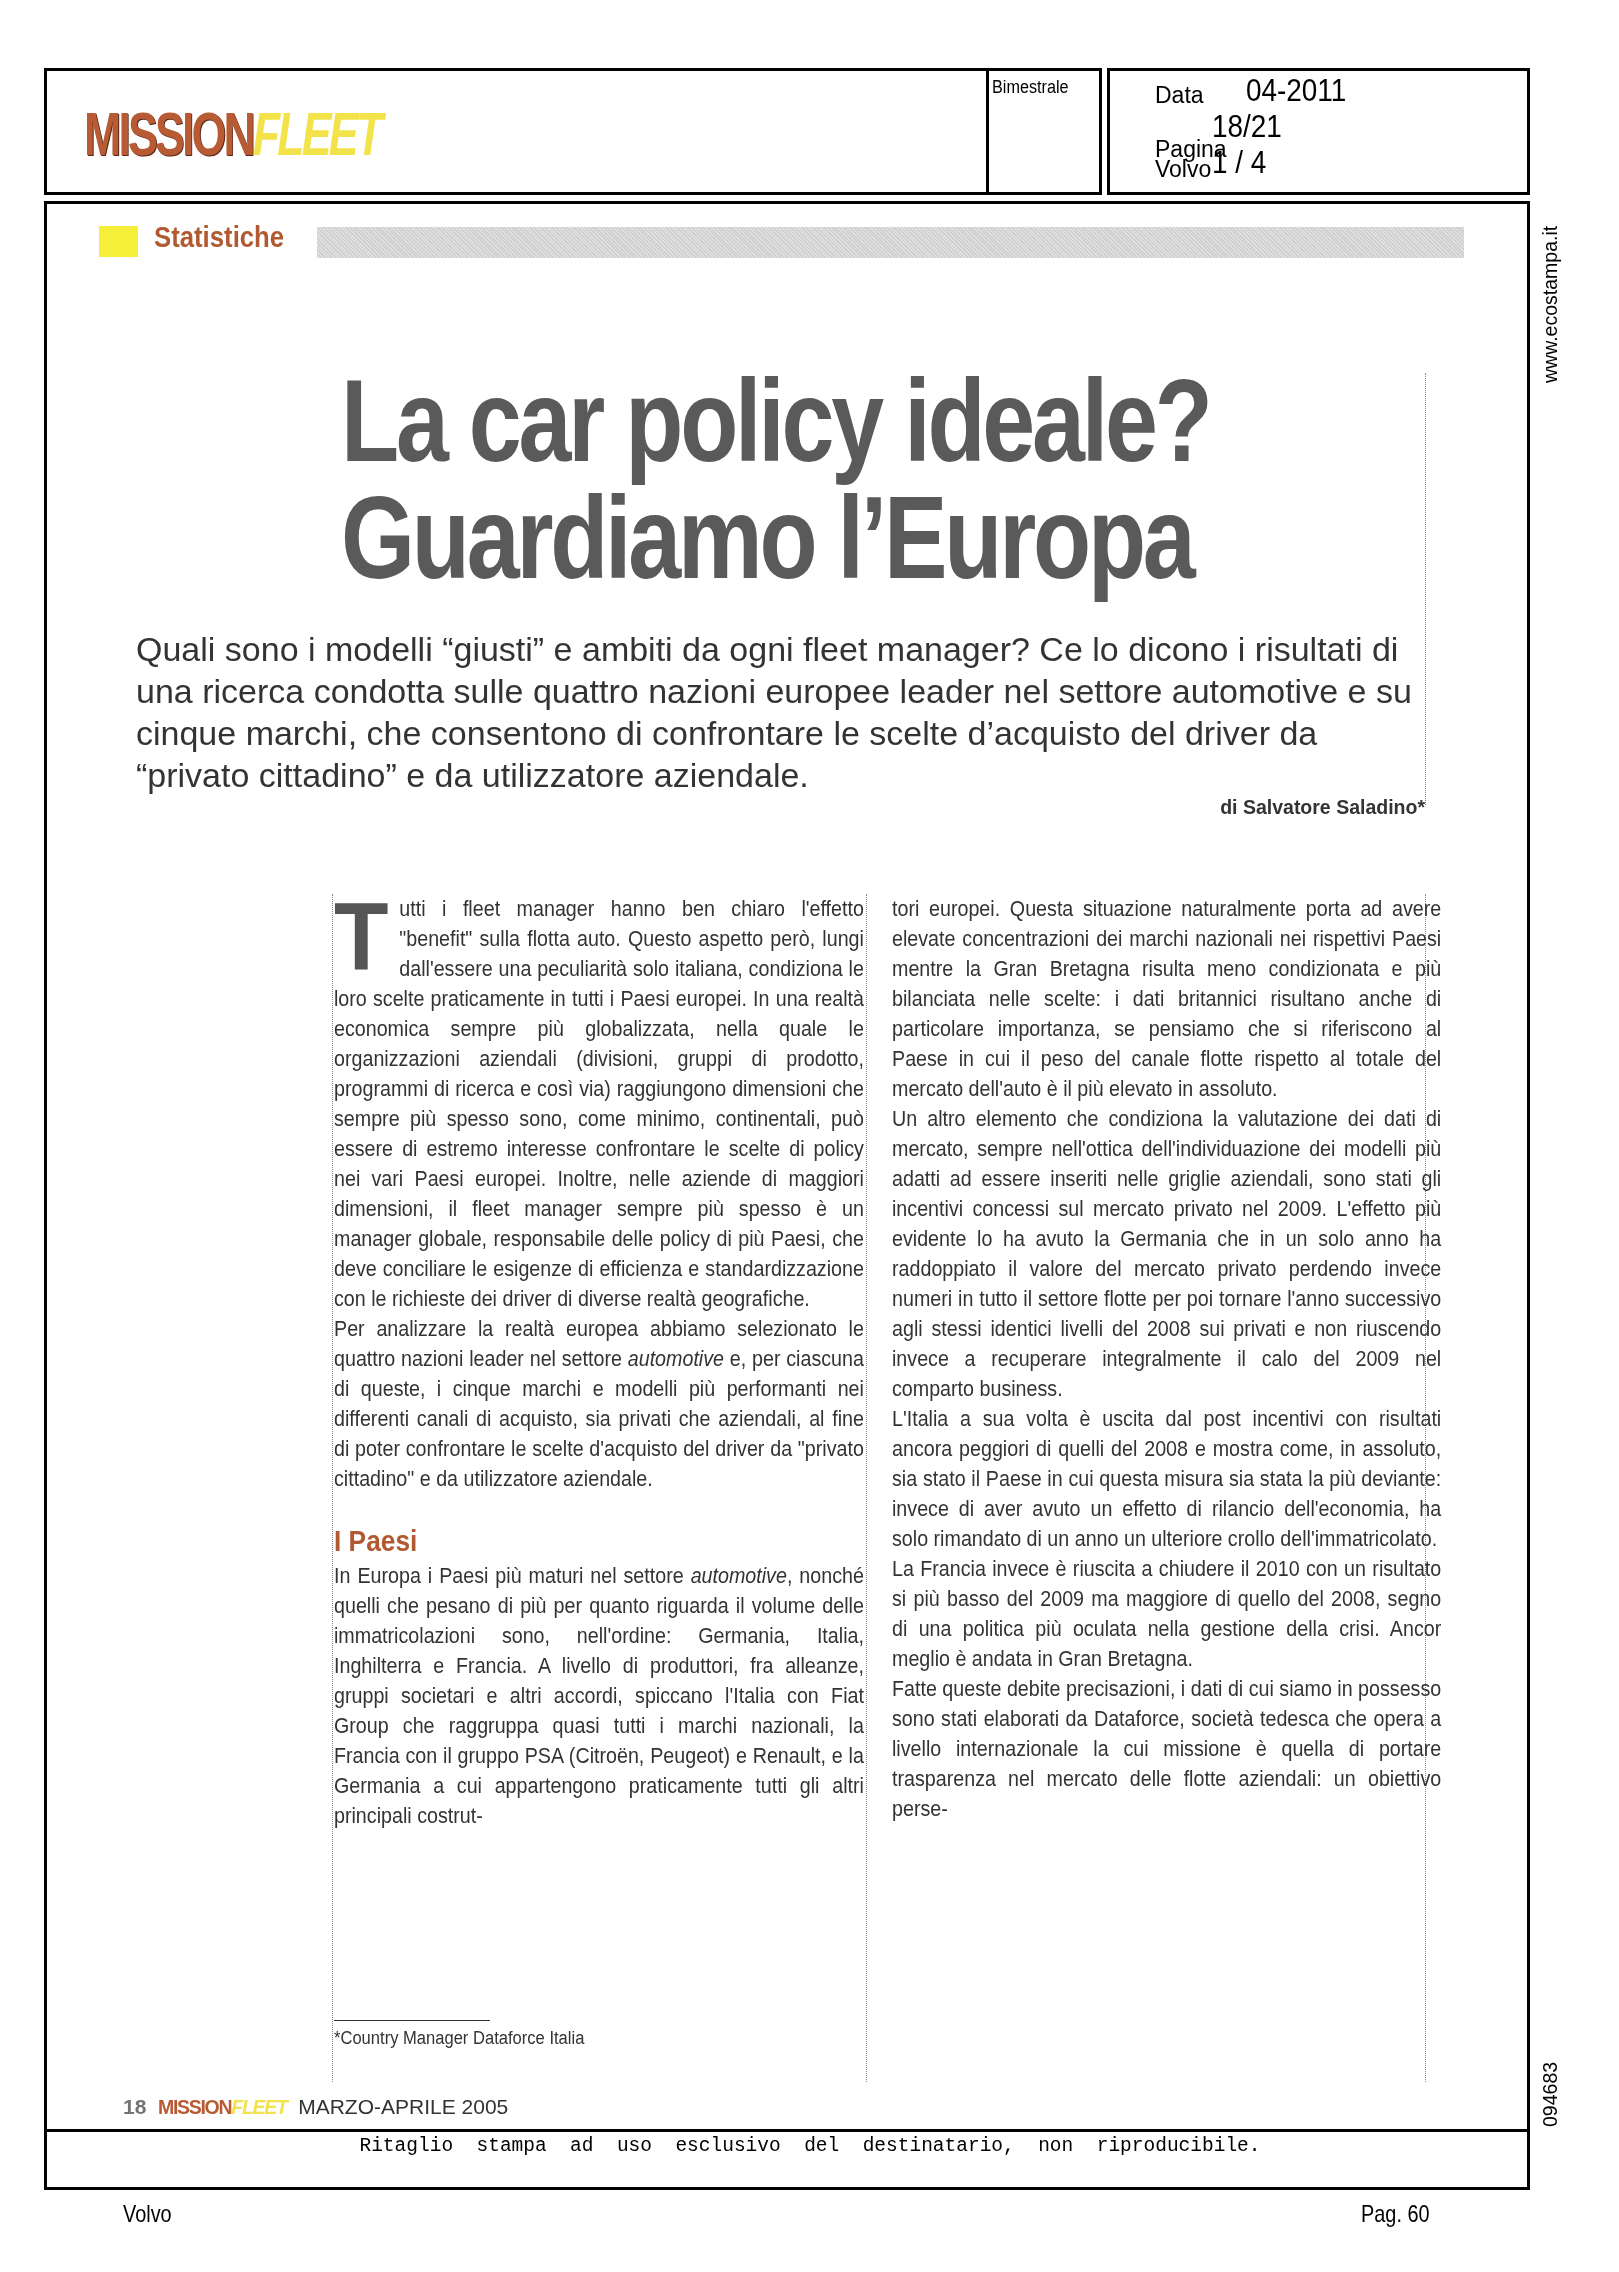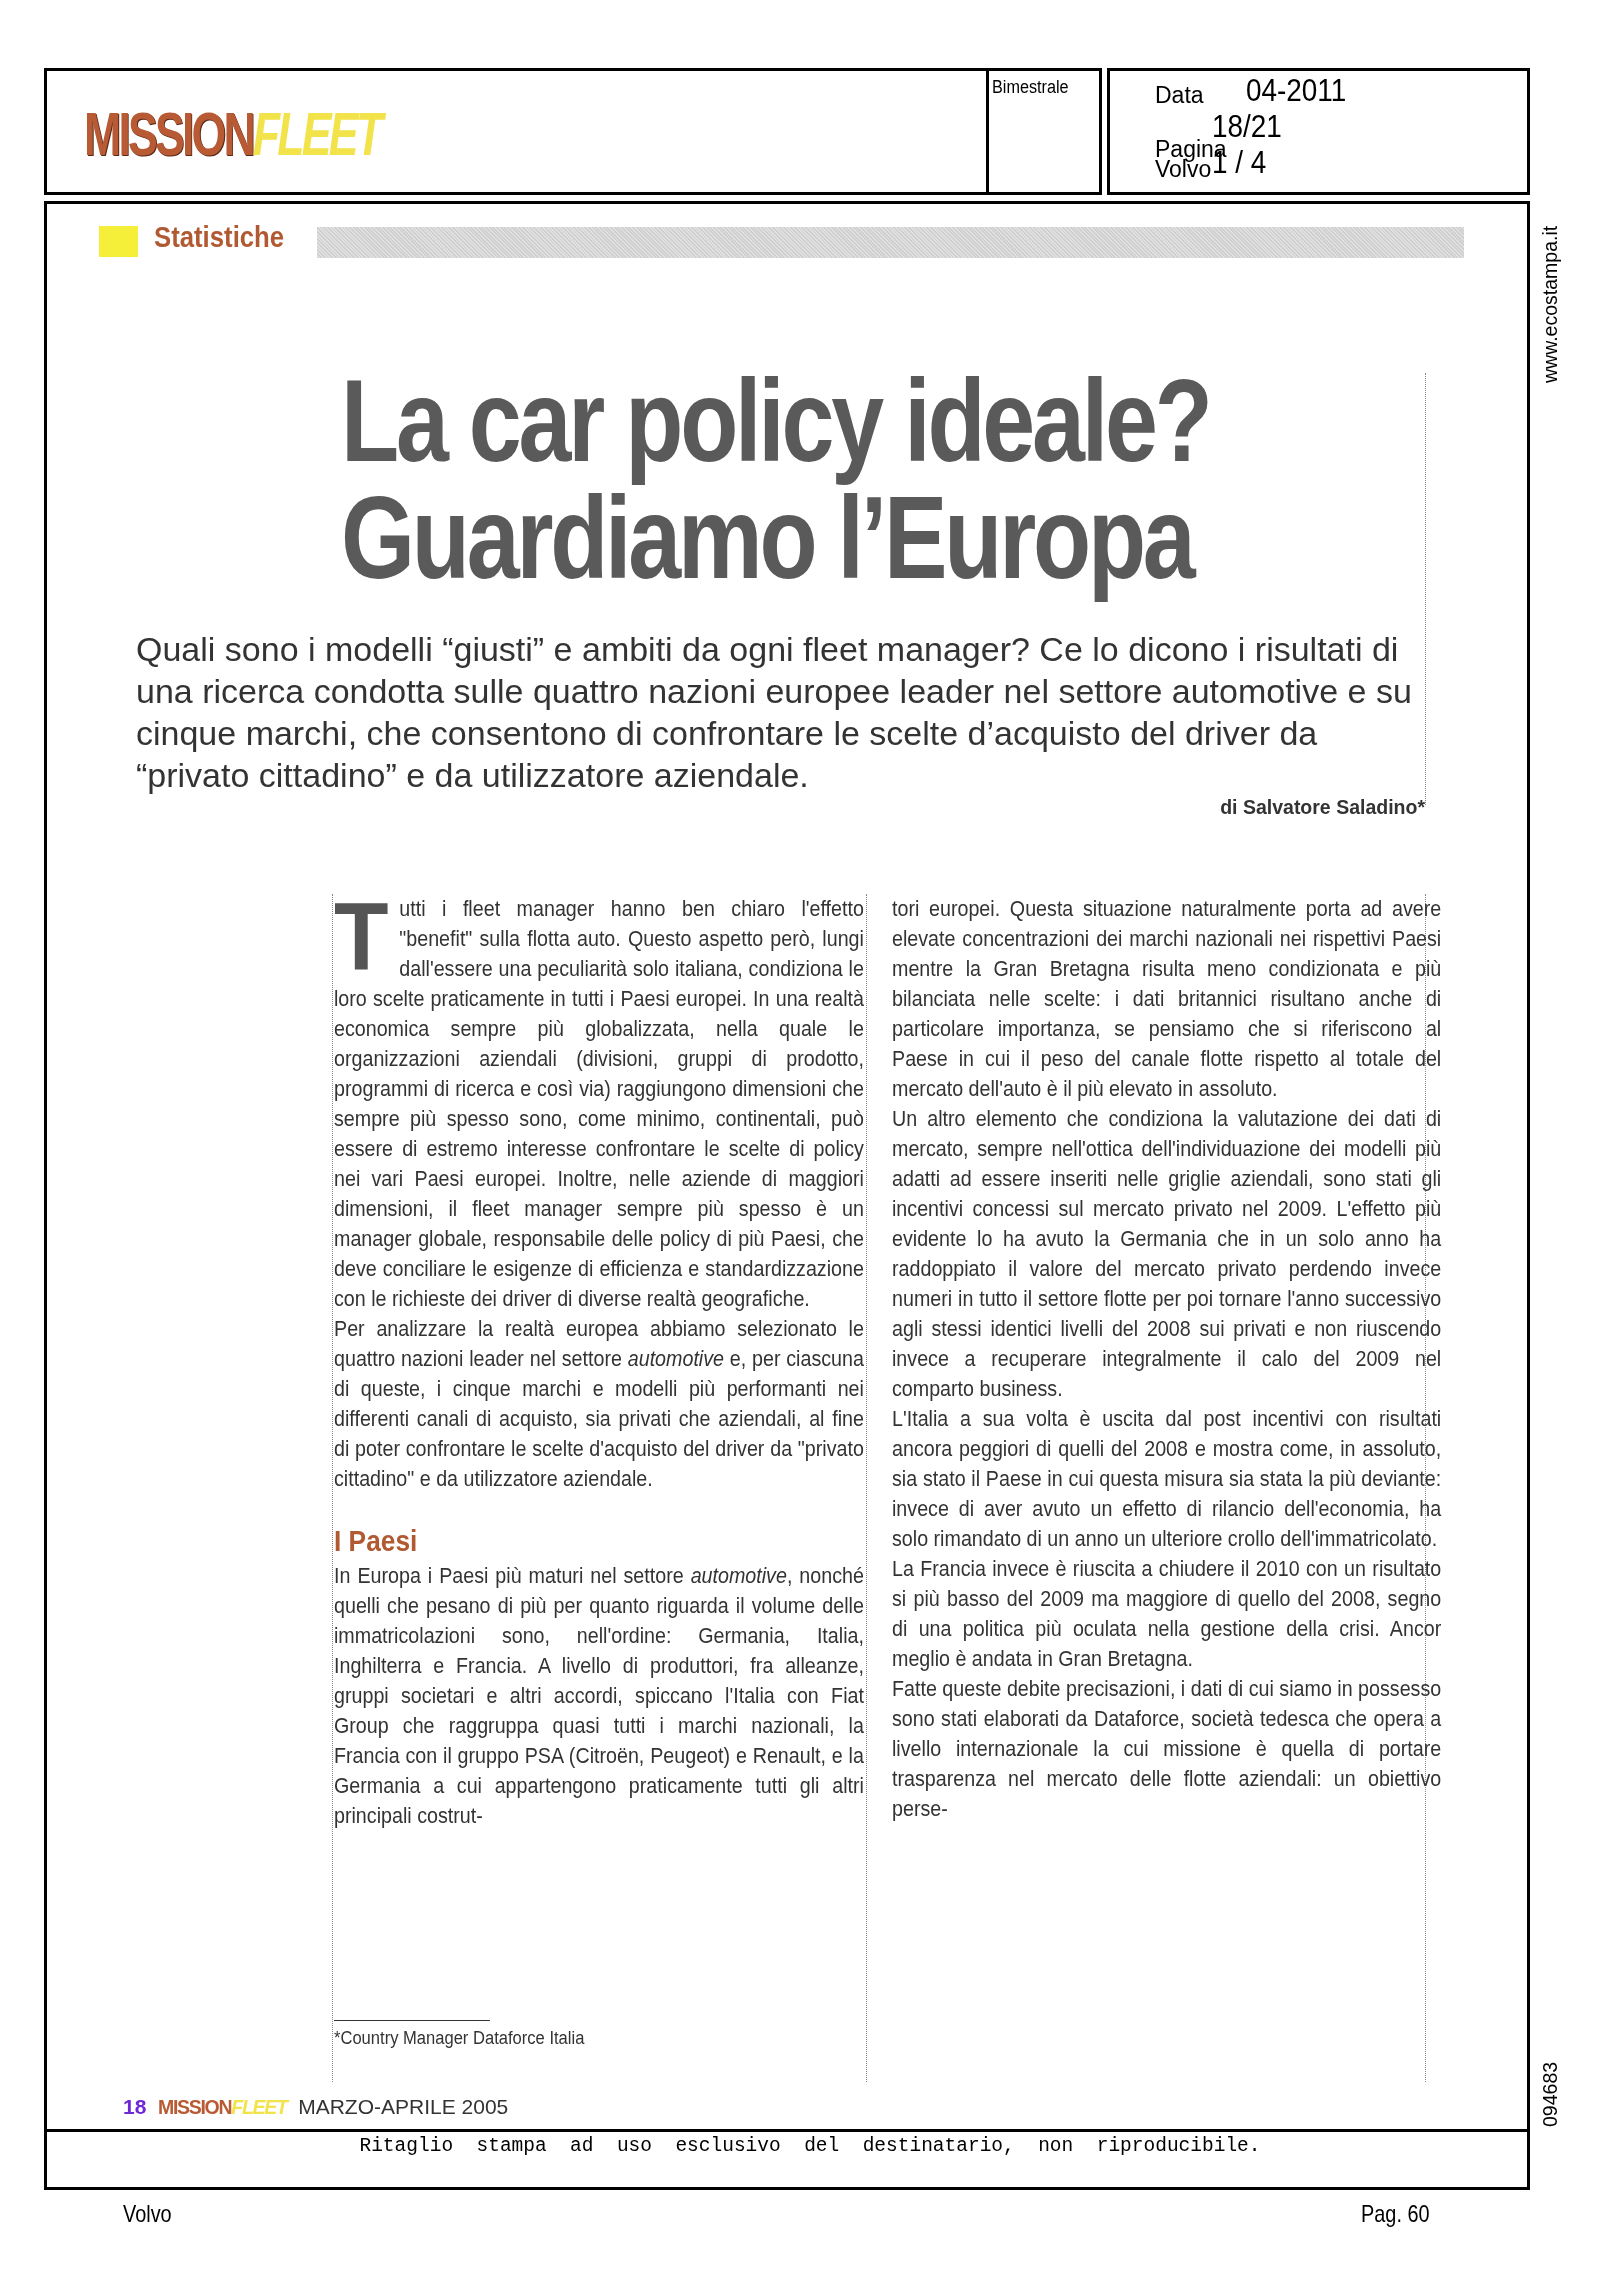--- a/index.html
+++ b/index.html
@@ -39,21 +39,21 @@
   .col p { margin:0; text-indent:0; }
   .col-1 { left:334px; width:576px; }
   .col-2 { left:892px; width:597px; }
   .dropcap { float:left; font-size:97px; line-height:78px; font-weight:bold; color:#555; margin:3.9px 11.7px 0 0; }
   .subhead { font-size:28.6px; font-weight:bold; color:#b15a32; margin:30px 0 2.6px 0; line-height:34px; }
   .footnote-rule { position:absolute; left:334px; top:2020px; width:156px; border-top:1.3px solid #333; }
   .footnote { position:absolute; left:334px; top:2028px; font-size:18px; color:#333; transform:scaleX(0.92); transform-origin:left top; }
 
   
   .folio { position:absolute; left:123px; top:2095px; font-size:21px; color:#333; white-space:nowrap; }
-  .folio .num { font-weight:bold; color:#6d28d9; }
+  .folio .num { font-weight:bold; color:#737373; }
   .folio .lm { font-weight:bold; color:#b85a33; letter-spacing:-1.3px; font-size:19.5px; }
   .folio .lf { font-weight:bold; font-style:italic; color:#f3e34a; letter-spacing:-1.3px; font-size:19.5px; }
   .notice { position:absolute; left:0; width:100%; top:2135px; text-align:center; font-family:"Liberation Mono", monospace; font-size:19.5px; color:#000; word-spacing:11.7px; }
 
   .below-left { position:absolute; left:123px; top:2201px; font-size:23.4px; color:#000; transform:scaleX(0.85); transform-origin:left top; }
   .below-right { position:absolute; left:1361px; top:2201px; font-size:23.4px; color:#000; transform:scaleX(0.85); transform-origin:left top; }
 </style>
 </head>
 <body>
 

